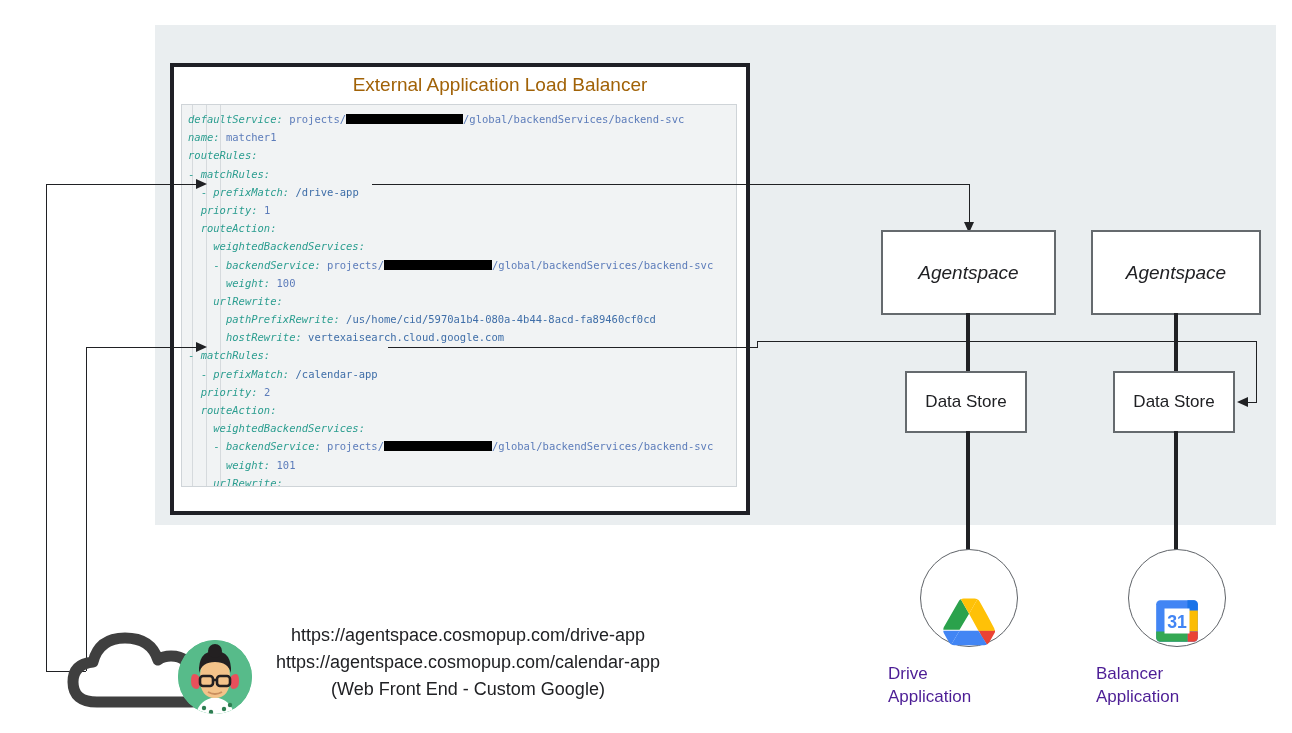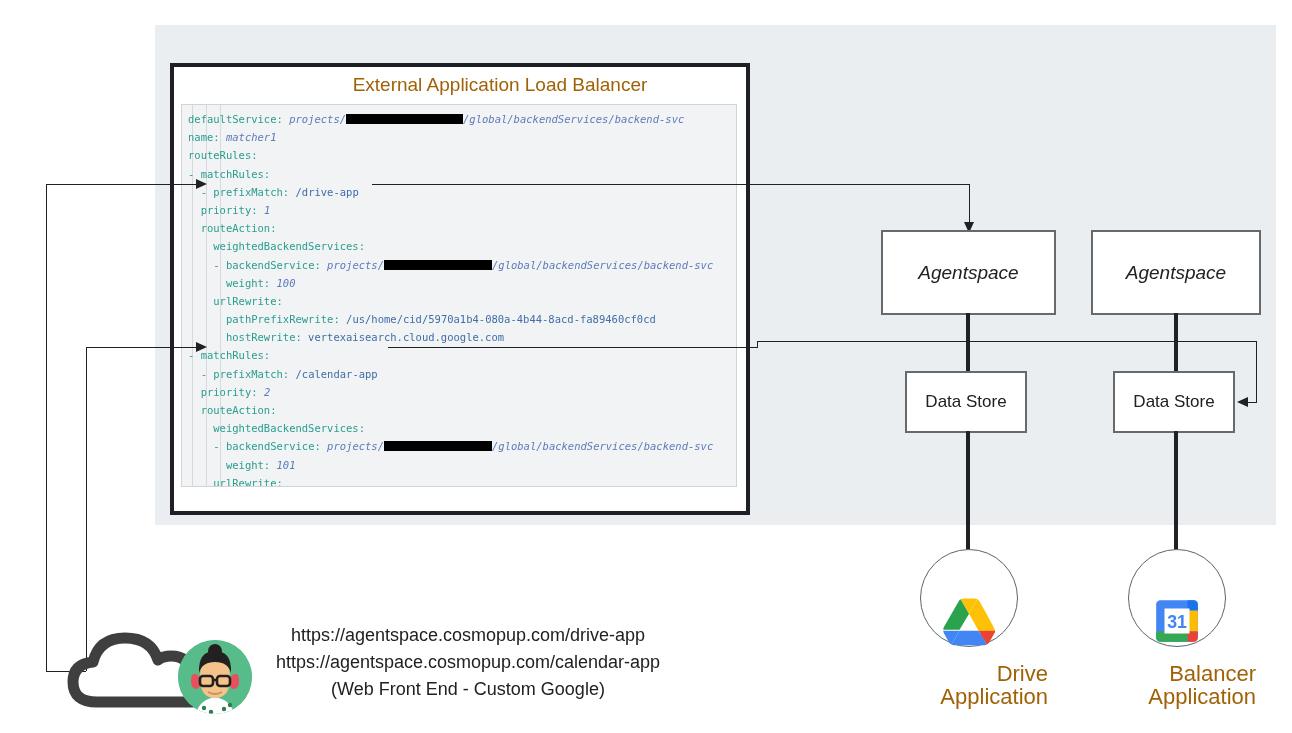--- a/index.html
+++ b/index.html
@@ -19,22 +19,22 @@
   .lb-title{position:absolute;left:170px;top:74px;width:580px;text-align:center;
             font-size:19px;color:#a16207;margin-left:40px;}
 
   
   .code-panel{position:absolute;left:181px;top:104px;width:556px;height:383px;
               background:#f1f3f4;border:1px solid #cfd4d8;box-sizing:border-box;
               overflow:hidden;}
   .code{position:absolute;left:6px;top:5px;font-family:"DejaVu Sans Mono","Liberation Mono",monospace;
         font-size:10.5px;line-height:18.2px;white-space:pre;}
   .code .ln{display:block;height:18.2px;}
-  .k{color:#2a9d8f;}
-  .v{color:#5c7cba;font-style:italic;}
+  .k{color:#2a9d8f;font-style:italic;}
+  .v{color:#5c7cba;}
   .p{color:#3f6ea8;}
   .d{color:#2a9d8f;}
   .redact{display:inline-block;height:10px;background:#000;vertical-align:-1px;}
   .r1{width:117px;}
   .r2{width:108px;}
   .gutter{position:absolute;top:0;width:1px;height:100%;background:#d6dadd;}
 
   
   .node{position:absolute;background:#ffffff;border:2px solid #656a6e;
         box-sizing:border-box;display:flex;align-items:center;justify-content:center;
@@ -60,22 +60,22 @@
           overflow:hidden;background:#57bb8a;}
 
   
   .urls{position:absolute;left:258px;top:622px;width:420px;text-align:center;}
   .urls div{font-size:18px;line-height:27px;color:#202124;white-space:nowrap;}
 
   
   .app-circle{position:absolute;width:96px;height:96px;border-radius:50%;
               background:#fff;border:1.6px solid #5f6368;
               display:flex;align-items:flex-end;justify-content:center;}
-  .app-label{position:absolute;width:160px;text-align:right;font-size:22px;
-             line-height:23px;color:#a16207;}
+  .app-label{position:absolute;width:160px;text-align:left;font-size:17px;
+             line-height:23px;color:#4c1d95;}
 </style>
 </head>
 <body>
 
 <div class="stage">
 
   <div class="cloud-panel"></div>
 
   <div class="lb-box"></div>
   <div class="lb-title">External Application Load Balancer</div>

